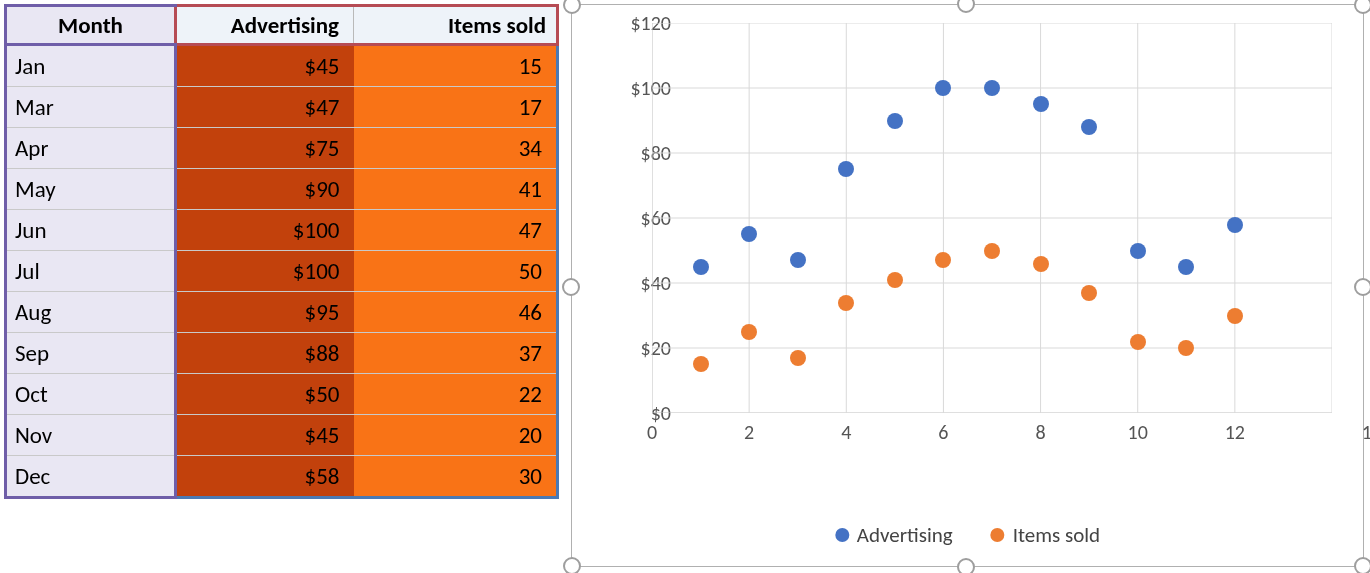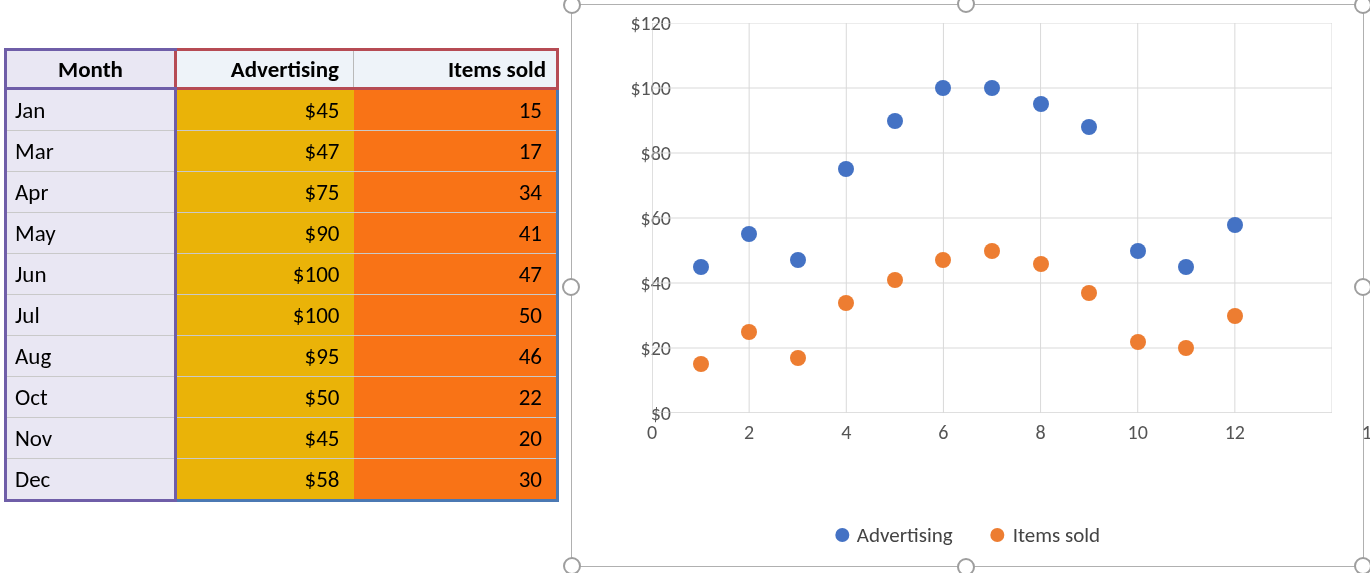--- a/index.html
+++ b/index.html
@@ -17,21 +17,20 @@
     display: flex;
     width: 100%;
     height: 100%;
   }
 
   
   .table-wrap {
     flex: 0 0 565px;
     padding: 4px 6px 20px 4px;
     box-sizing: border-box;
-    margin-top: 44px;
   }
   table.data {
     border-collapse: collapse;
     width: 552px;
     table-layout: fixed;
   }
   table.data col.c-month { width: 170px; }
   table.data col.c-adv   { width: 178px; }
   table.data col.c-sold  { width: 204px; }
 
@@ -46,21 +45,21 @@
   table.data th.h-month { background:#e9e7f3; border:3px solid #6f5ea8; border-right:1px solid #b9b9b9; }
   table.data th.h-adv   { background:#eef3f9; border-top:3px solid #b64b54; border-bottom:3px solid #b64b54; border-left:3px solid #b64b54; border-right:1px solid #b9b9b9; text-align:right; padding-right:14px;}
   table.data th.h-sold  { background:#eef3f9; border-top:3px solid #b64b54; border-bottom:3px solid #b64b54; border-right:3px solid #b64b54; text-align:right; padding-right:10px;}
 
   table.data td {
     padding: 6px 8px;
     font-size: 23px;
     border-bottom: 1px solid #c9c9c9;
   }
   table.data td.month { background:#e9e7f3; border-left:3px solid #6f5ea8; border-right:3px solid #6f5ea8; }
-  table.data td.adv   { background:#eab308; border-left:3px solid #4b79b3; text-align:right; padding-right:14px; }
+  table.data td.adv   { background:#c2410c; border-left:3px solid #4b79b3; text-align:right; padding-right:14px; }
   table.data td.sold  { background:#f97316; border-right:3px solid #4b79b3; text-align:right; padding-right:14px; }
   table.data tr:last-child td.month { border-bottom:3px solid #6f5ea8; }
   table.data tr:last-child td.adv,
   table.data tr:last-child td.sold  { border-bottom:3px solid #4b79b3; }
 
   
   .chart-obj {
     flex: 1;
     position: relative;
     box-sizing: border-box;
@@ -166,20 +165,25 @@
           </tr>
           <tr>
             <td class="month">Jul</td>
             <td class="adv">$100</td>
             <td class="sold">50</td>
           </tr>
           <tr>
             <td class="month">Aug</td>
             <td class="adv">$95</td>
             <td class="sold">46</td>
+          </tr>
+          <tr>
+            <td class="month">Sep</td>
+            <td class="adv">$88</td>
+            <td class="sold">37</td>
           </tr>
           <tr>
             <td class="month">Oct</td>
             <td class="adv">$50</td>
             <td class="sold">22</td>
           </tr>
           <tr>
             <td class="month">Nov</td>
             <td class="adv">$45</td>
             <td class="sold">20</td>

